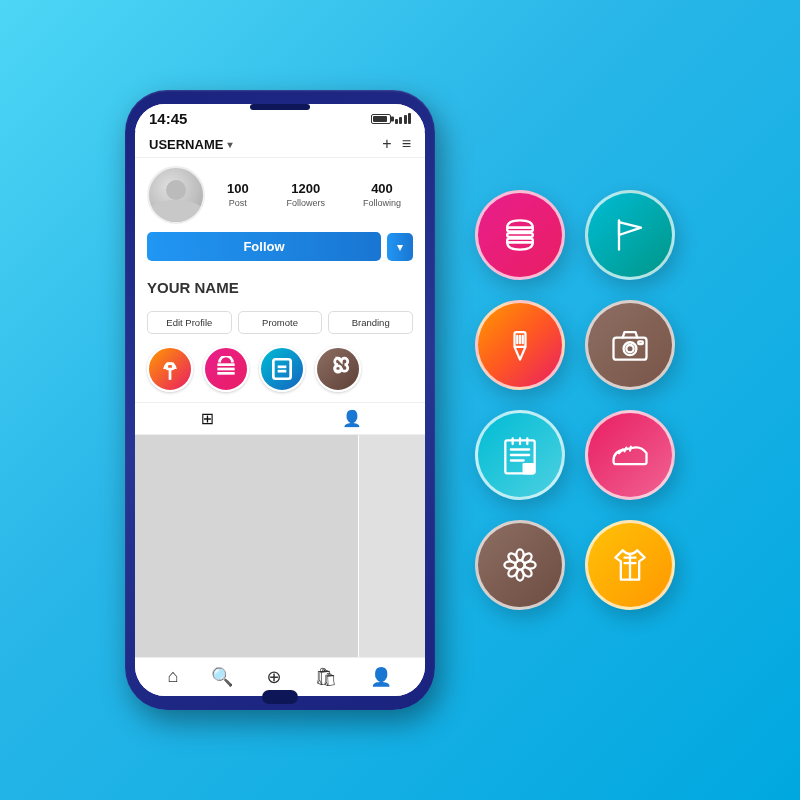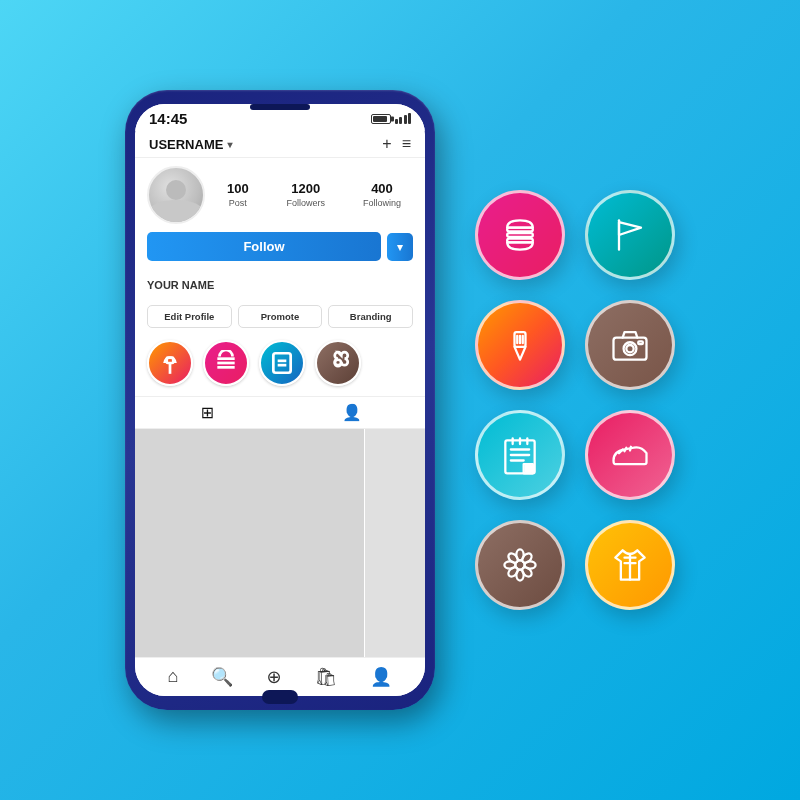--- a/index.html
+++ b/index.html
@@ -252,21 +252,21 @@
     
     .bio-section {
       padding: 0 12px 6px;
       font-size: 9.5px;
       color: #333;
       line-height: 1.5;
     }
 
     .bio-name {
       font-weight: 700;
-      font-size: 11px;
+      font-size: 15px;
       margin-bottom: 1px;
     }
 
     .bio-subtitle {
       color: #777;
       font-size: 9px;
     }
 
     .bio-link {
       color: #1976d2;
@@ -281,21 +281,21 @@
       padding: 4px 12px 8px;
     }
 
     .action-btn {
       flex: 1;
       border: 1px solid #ddd;
       background: #fff;
       border-radius: 5px;
       padding: 5px 10px;
       font-size: 9.5px;
-      font-weight: 700;
+      font-weight: 400;
       color: #333;
       cursor: pointer;
       text-align: center;
     }
 
     
     .highlights {
       display: flex;
       gap: 10px;
       padding: 4px 12px 10px;

